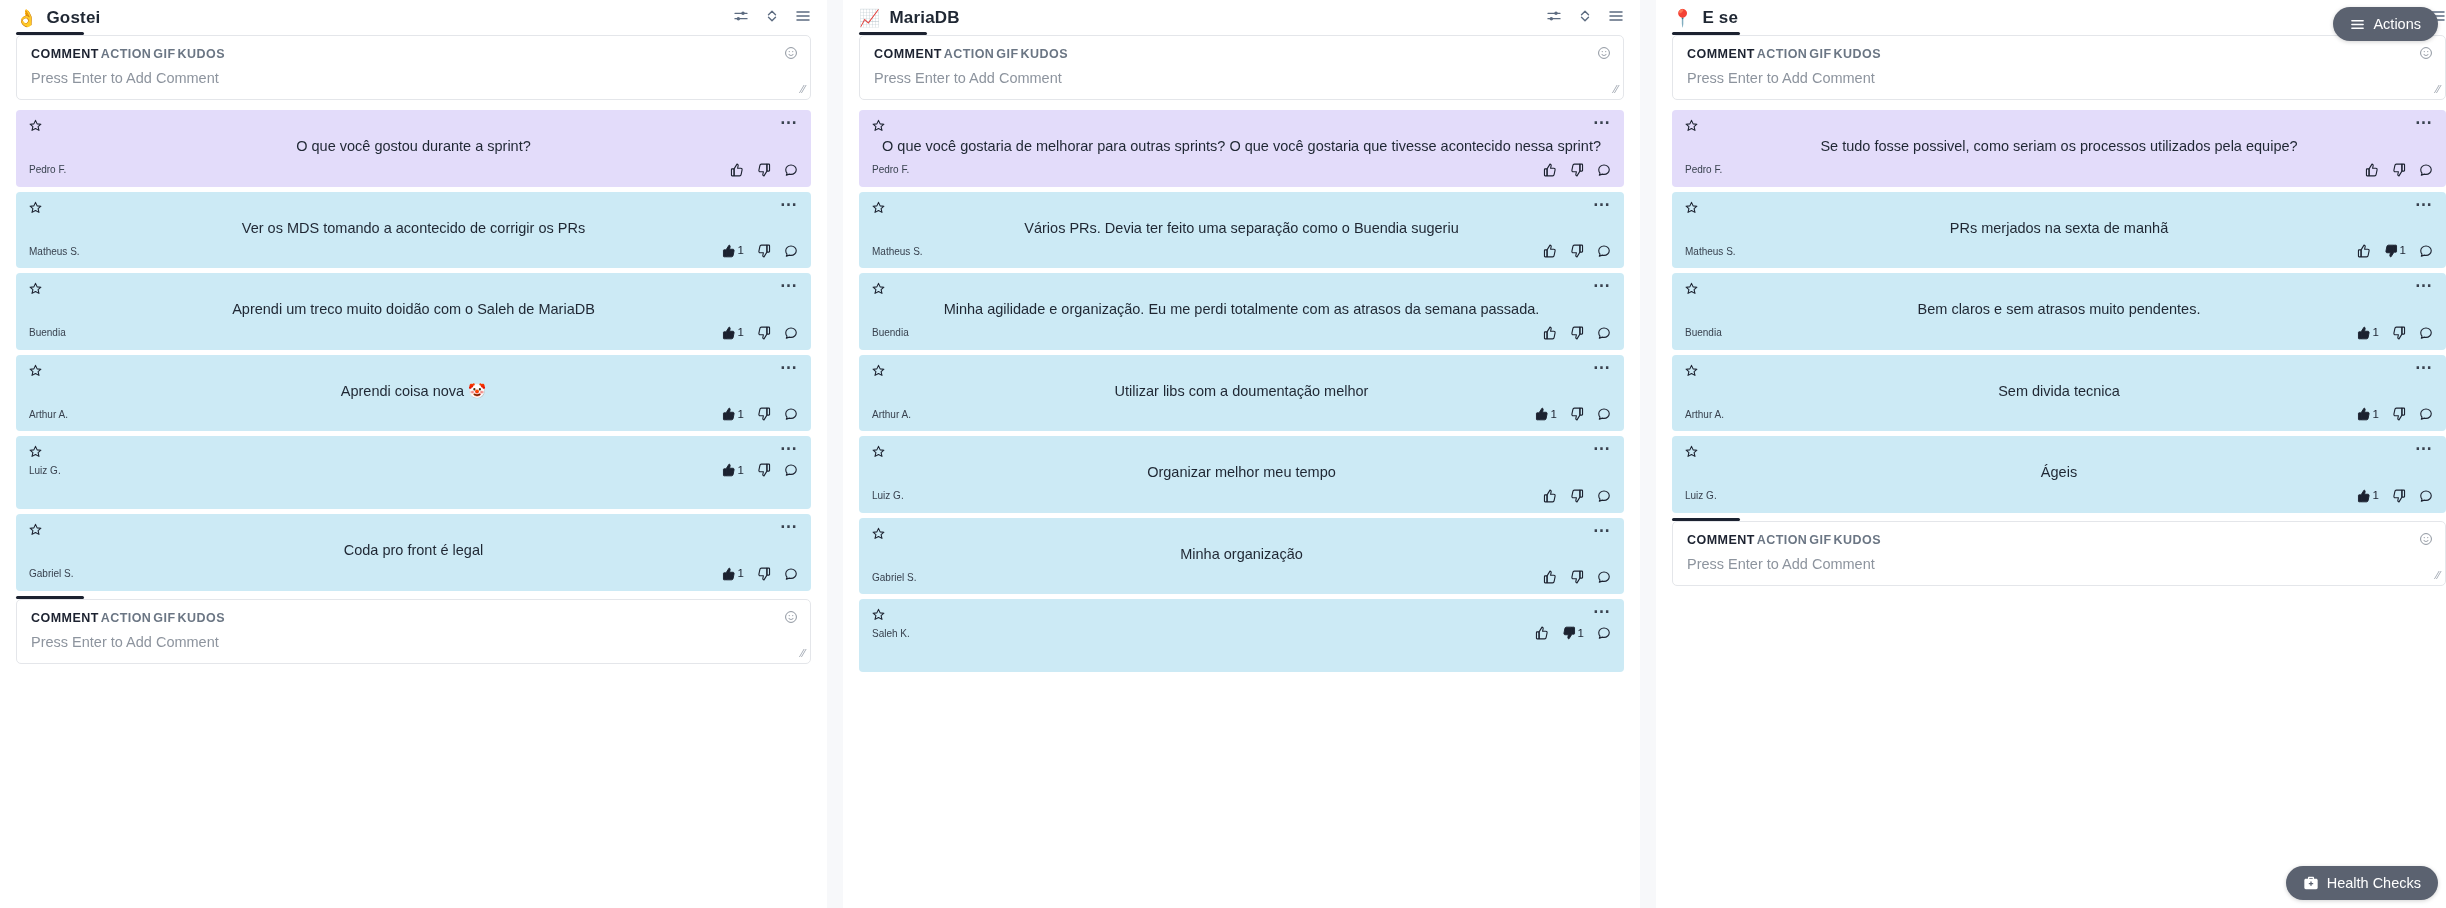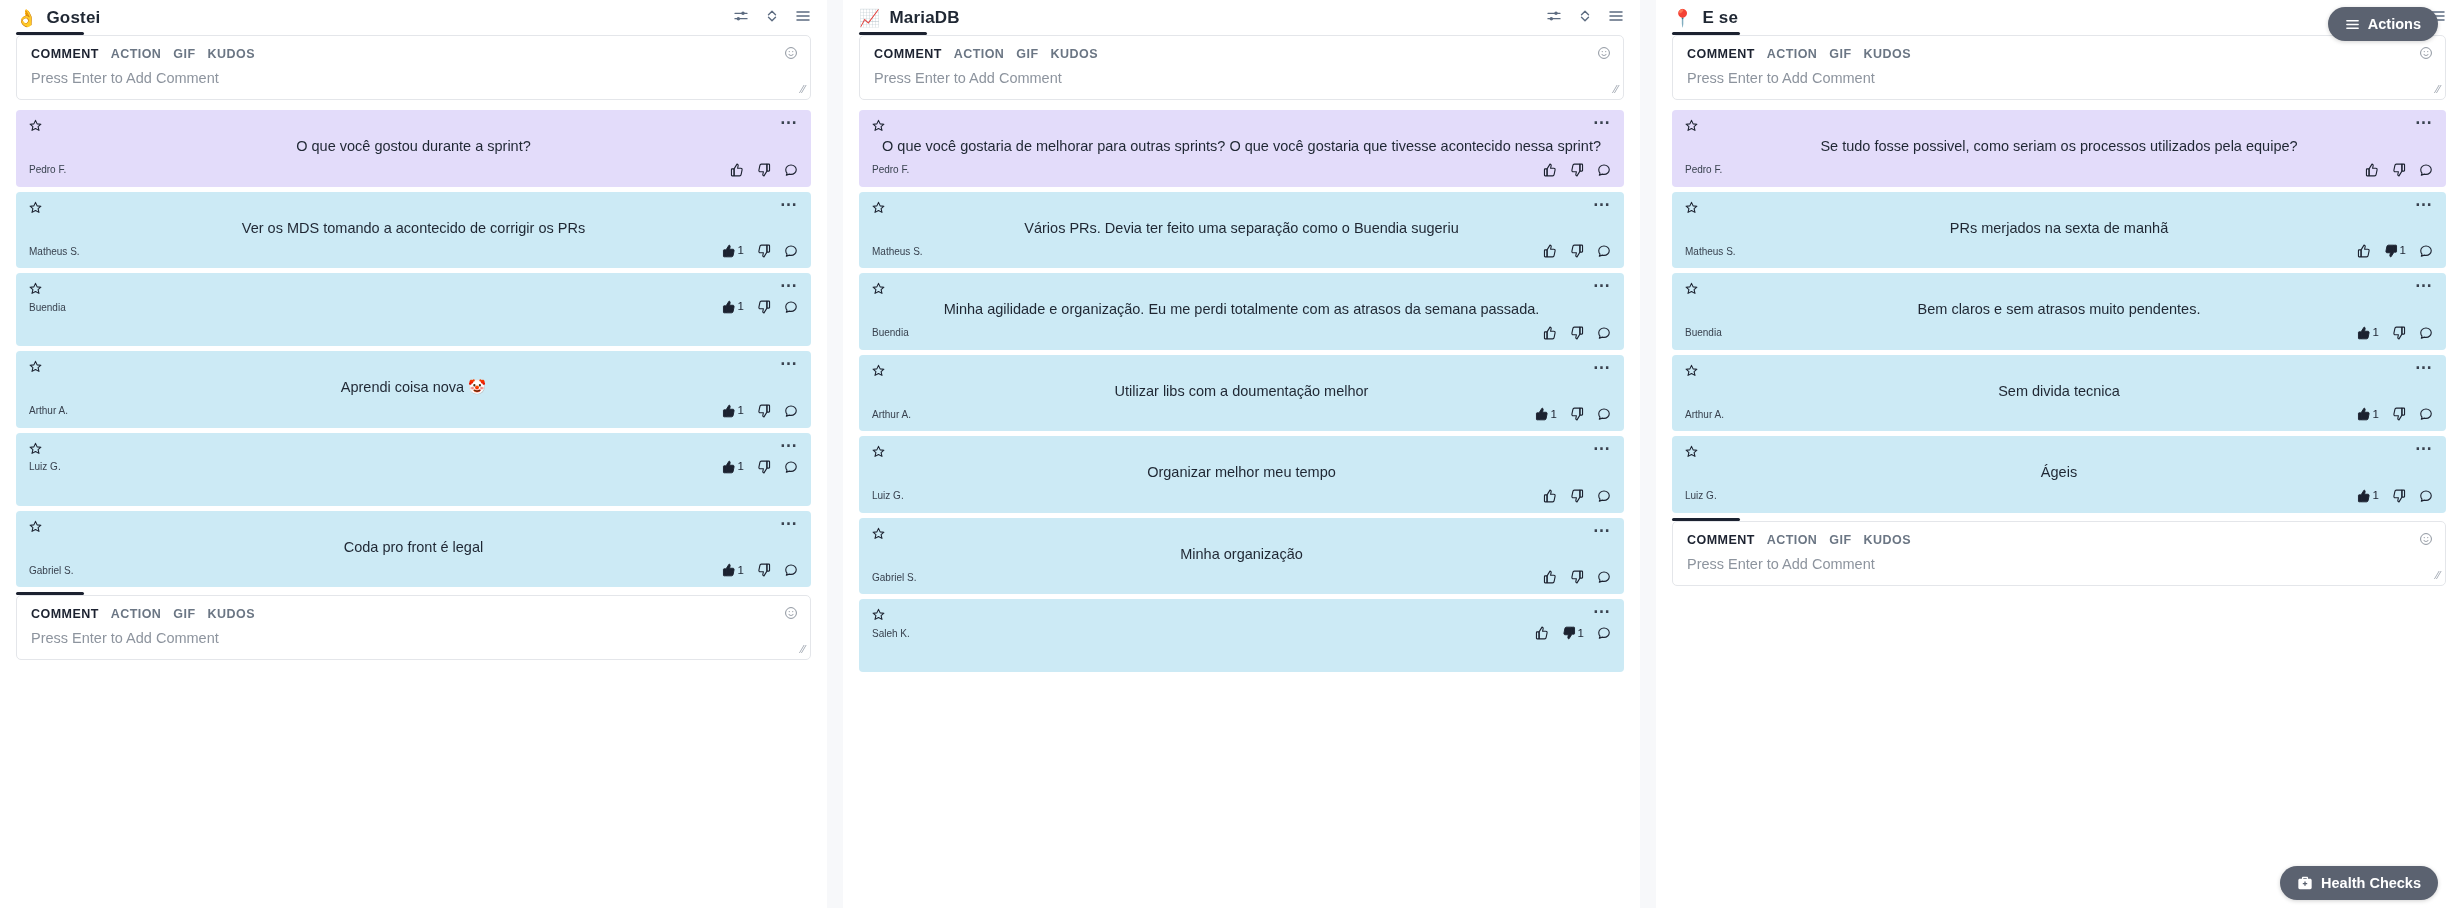--- a/index.html
+++ b/index.html
@@ -77,21 +77,21 @@
   .composer {
     border: 1px solid #e4e6ea;
     border-radius: 5px;
     background: #fff;
     padding: 11px 14px 13px 14px;
     position: relative;
     min-height: 65px;
   }
   .composer-tabs {
     display: flex;
-    gap: 12px;
+    gap: 2px;
     align-items: baseline;
     margin-bottom: 9px;
   }
   .composer-tab {
     font-size: 12.5px;
     font-weight: bold;
     letter-spacing: .45px;
     color: #6b7684;
     cursor: pointer;
   }
@@ -191,21 +191,21 @@
   
   .fab {
     position: absolute;
     display: flex;
     align-items: center;
     gap: 8px;
     background: #5b6270;
     color: #ffffff;
     border-radius: 18px;
     font-size: 14.5px;
-    font-weight: bold;
+    font-weight: normal;
     padding: 9px 17px;
     cursor: pointer;
     box-shadow: 0 1px 4px rgba(0,0,0,.18);
     z-index: 30;
   }
   .fab-actions { top: 7px; right: 8px; }
   .fab-health  { bottom: 8px; right: 8px; }
   .fab-icon { line-height: 0; display: flex; align-items: center; }
 </style>
 </head>
@@ -317,20 +317,21 @@
       </span>
     </div>
   </div>
   <div class="card item">
     <div class="card-top">
       <span class="star-icon"><svg id="ic-star" width="13" height="13" viewBox="0 0 24 24" fill="none" stroke="currentColor" stroke-width="2" stroke-linejoin="round">
     <polygon points="12 2.5 15 9 22 9.6 16.8 14.2 18.4 21 12 17.4 5.6 21 7.2 14.2 2 9.6 9 9"></polygon>
   </svg></span>
       <span class="dots-icon">⋯</span>
     </div>
+    <div class="card-text">Aprendi um treco muito doidão com o Saleh de MariaDB</div>
     <div class="card-bottom">
       <span class="card-author">Buendia</span>
       <span class="card-actions">
         <span class="vote">
                 <svg id="ic-thumbup-f" width="14" height="14" viewBox="0 0 24 24" fill="currentColor" stroke="currentColor" stroke-width="1.6" stroke-linejoin="round">
     <path d="M7 22V10l5-8c1.4 0 2.2 1 2 2.4L13 9h5.6c1.4 0 2.4 1.2 2.1 2.6l-1.6 8c-.2 1.4-1.3 2.4-2.7 2.4H7z"></path>
     <rect x="2.5" y="10" width="4.5" height="12" rx="1"></rect>
   </svg>
                 <span class="vote-count">1</span>
               </span>

